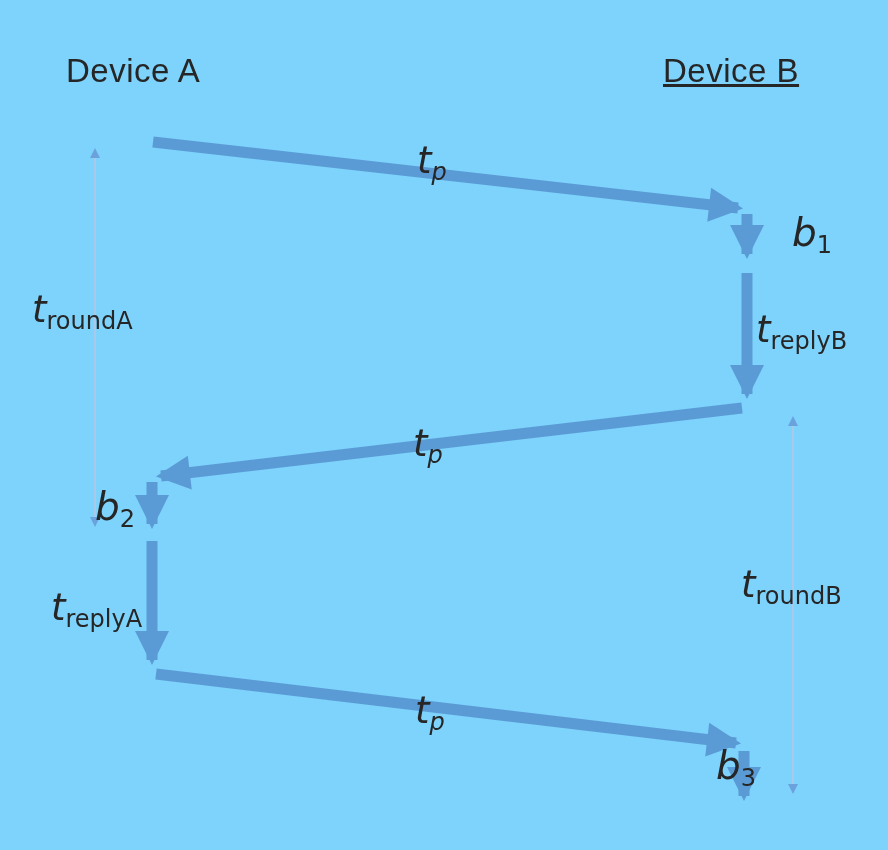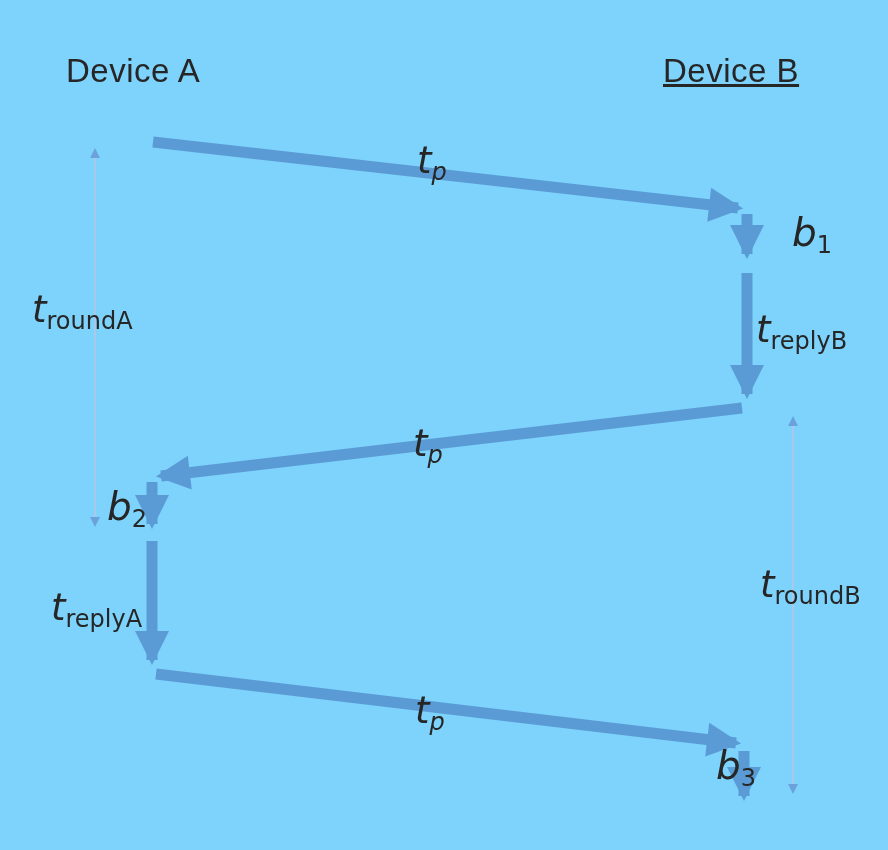--- a/index.html
+++ b/index.html
@@ -69,34 +69,34 @@
   <div class="lbl math" style="left:413px; top:425px;">
     <span class="base">t</span><span class="sub it">p</span>
   </div>
   <div class="lbl math" style="left:415px; top:692px;">
     <span class="base">t</span><span class="sub it">p</span>
   </div>
 
   <div class="lbl math bvar" style="left:792px; top:213px;">
     <span class="base">b</span><span class="sub">1</span>
   </div>
-  <div class="lbl math bvar" style="left:107px; top:487px;">
+  <div class="lbl math bvar" style="left:95px; top:487px;">
     <span class="base">b</span><span class="sub">2</span>
   </div>
   <div class="lbl math bvar" style="left:716px; top:746px;">
     <span class="base">b</span><span class="sub">3</span>
   </div>
 
   <div class="lbl math" style="left:725px; top:311px;margin-left:31px;">
     <span class="base">t</span><span class="sub">replyB</span>
   </div>
   <div class="lbl math" style="left:32px; top:291px;">
     <span class="base">t</span><span class="sub">roundA</span>
   </div>
 
   <div class="lbl math" style="left:51px; top:589px;">
     <span class="base">t</span><span class="sub">replyA</span>
   </div>
-  <div class="lbl math" style="left:741px; top:566px;margin-left:19px;">
+  <div class="lbl math" style="left:741px; top:566px;">
     <span class="base">t</span><span class="sub">roundB</span>
   </div>
 
 </div>
 
 </body></html>

